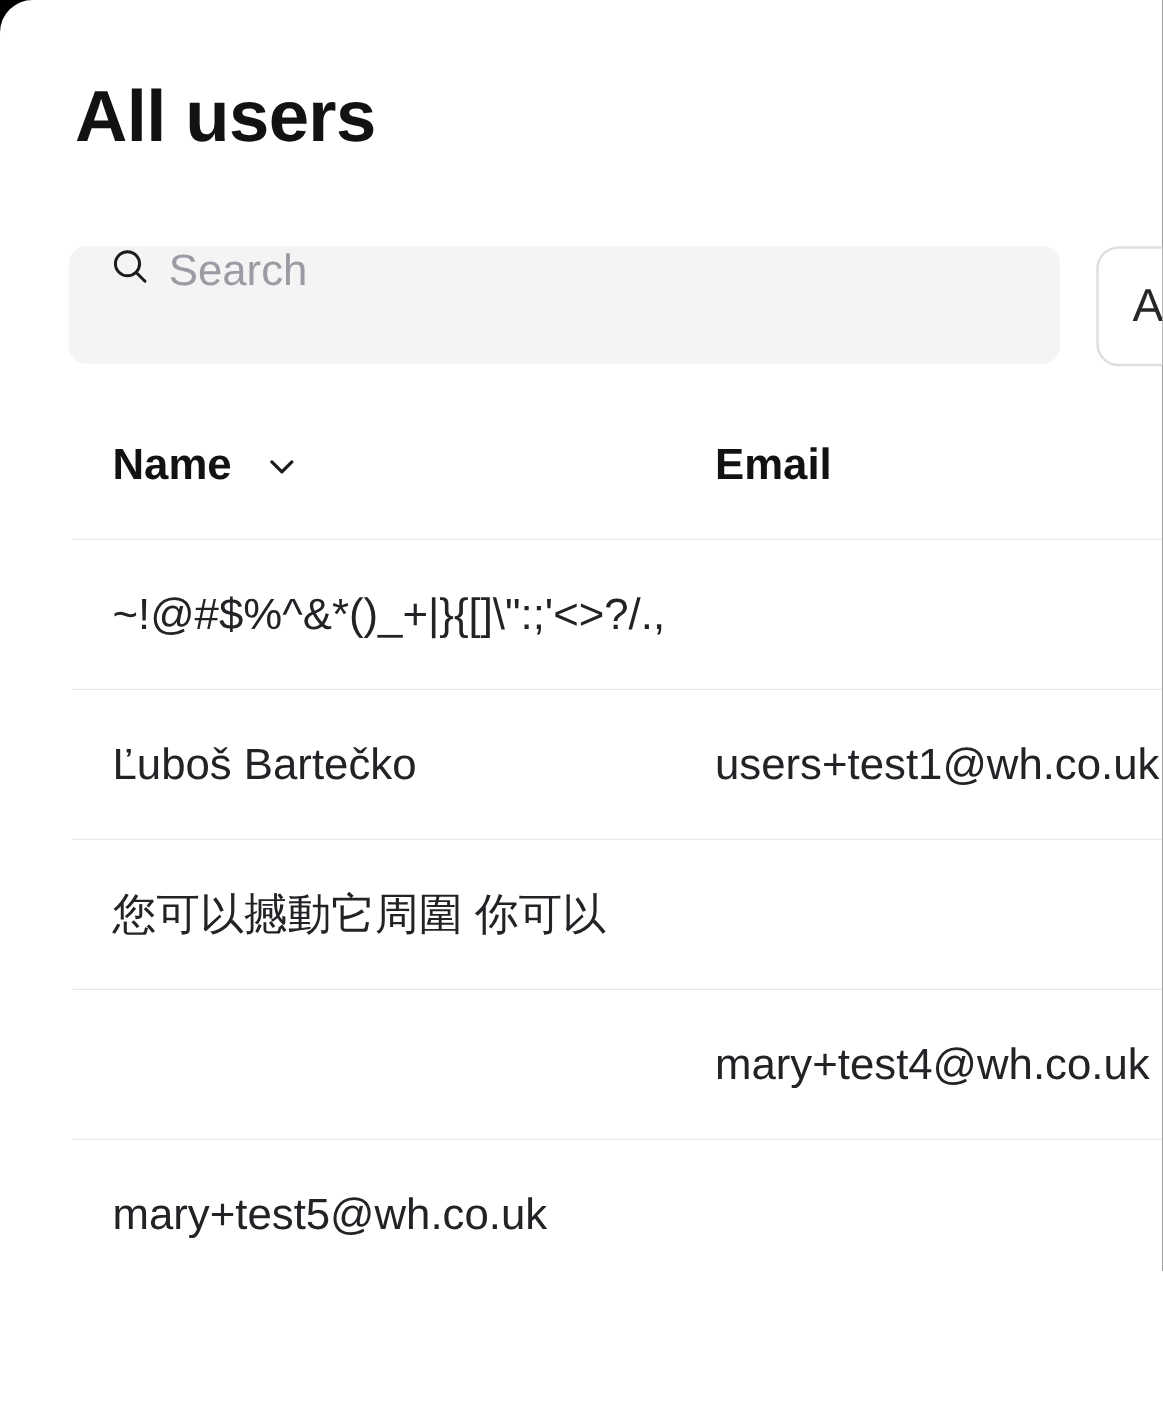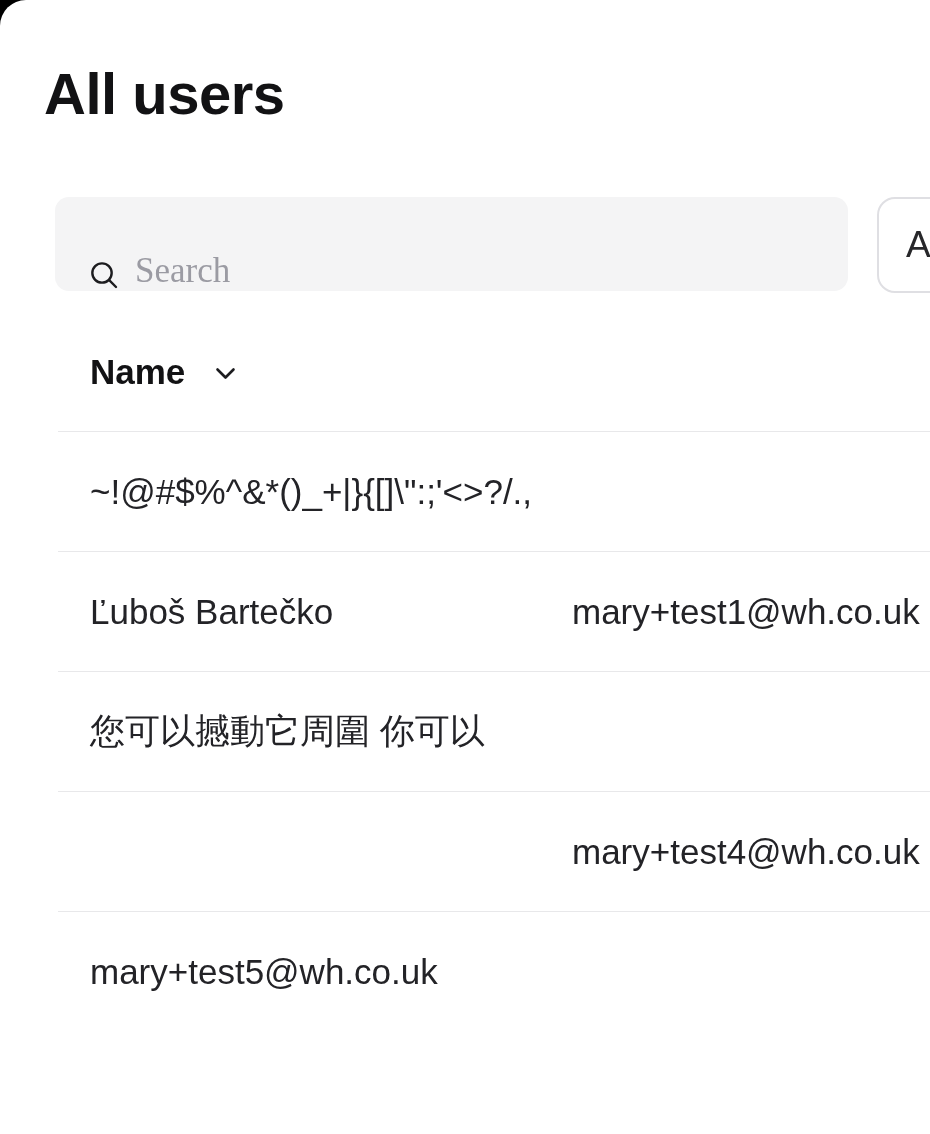--- a/index.html
+++ b/index.html
@@ -13,21 +13,21 @@
     position: relative;
     width: 930px;
     height: 1134px;
     background: #fff;
     border-top-left-radius: 26px;
     overflow: hidden;
   }
   .page-title {
     position: absolute;
     top: 64px;
-    left: 44px;
+    left: 60px;
     font-size: 58px;
     line-height: 60px;
     font-weight: 700;
     letter-spacing: -0.5px;
     color: #121214;
   }
   .toolbar {
     position: absolute;
     top: 197px;
     left: 55px;
@@ -36,23 +36,22 @@
     display: flex;
     align-items: flex-start;
     gap: 29px;
   }
   .search {
     flex: 0 0 793px;
     height: 94px;
     background: #f4f4f5;
     border-radius: 14px;
     display: flex;
-    align-items: flex-end;
+    align-items: flex-start;
     padding: 0 24px 0 33px;
-    font-family: Liberation Serif, serif;
   }
   .search-icon { flex: none; margin-right: 15px; display: block; }
   .search input {
     flex: 1;
     min-width: 0;
     border: none;
     outline: none;
     background: transparent;
     font-family: inherit;
     font-size: 35px;
@@ -117,29 +116,30 @@
 
   <div class="table">
 
     <div class="trow thead">
       <div class="cell col-name-head">
         <span>Name</span>
         <svg class="chevron" width="21" height="13" viewBox="0 0 21 13" fill="none" stroke="#1c1c1f" stroke-width="2.6" stroke-linecap="round" stroke-linejoin="round">
           <path d="M2.5 2.5 L10.5 10.5 L18.5 2.5"></path>
         </svg>
       </div>
+      <div class="cell">Email</div>
     </div>
 
     <div class="trow">
       <div class="cell">~!@#$%^&amp;*()_+|}{[]\":;'&lt;&gt;?/.,</div>
     </div>
 
     <div class="trow">
       <div class="cell">Ľuboš Bartečko</div>
-      <div class="cell">mary+test1@wh.co.uk</div>
+      <div class="cell">users+test1@wh.co.uk</div>
     </div>
 
 
     <div class="trow">
       <div class="cell">您可以撼動它周圍 你可以</div>
     </div>
 
     <div class="trow">
       <div class="cell"></div>
       <div class="cell">mary+test4@wh.co.uk</div>

